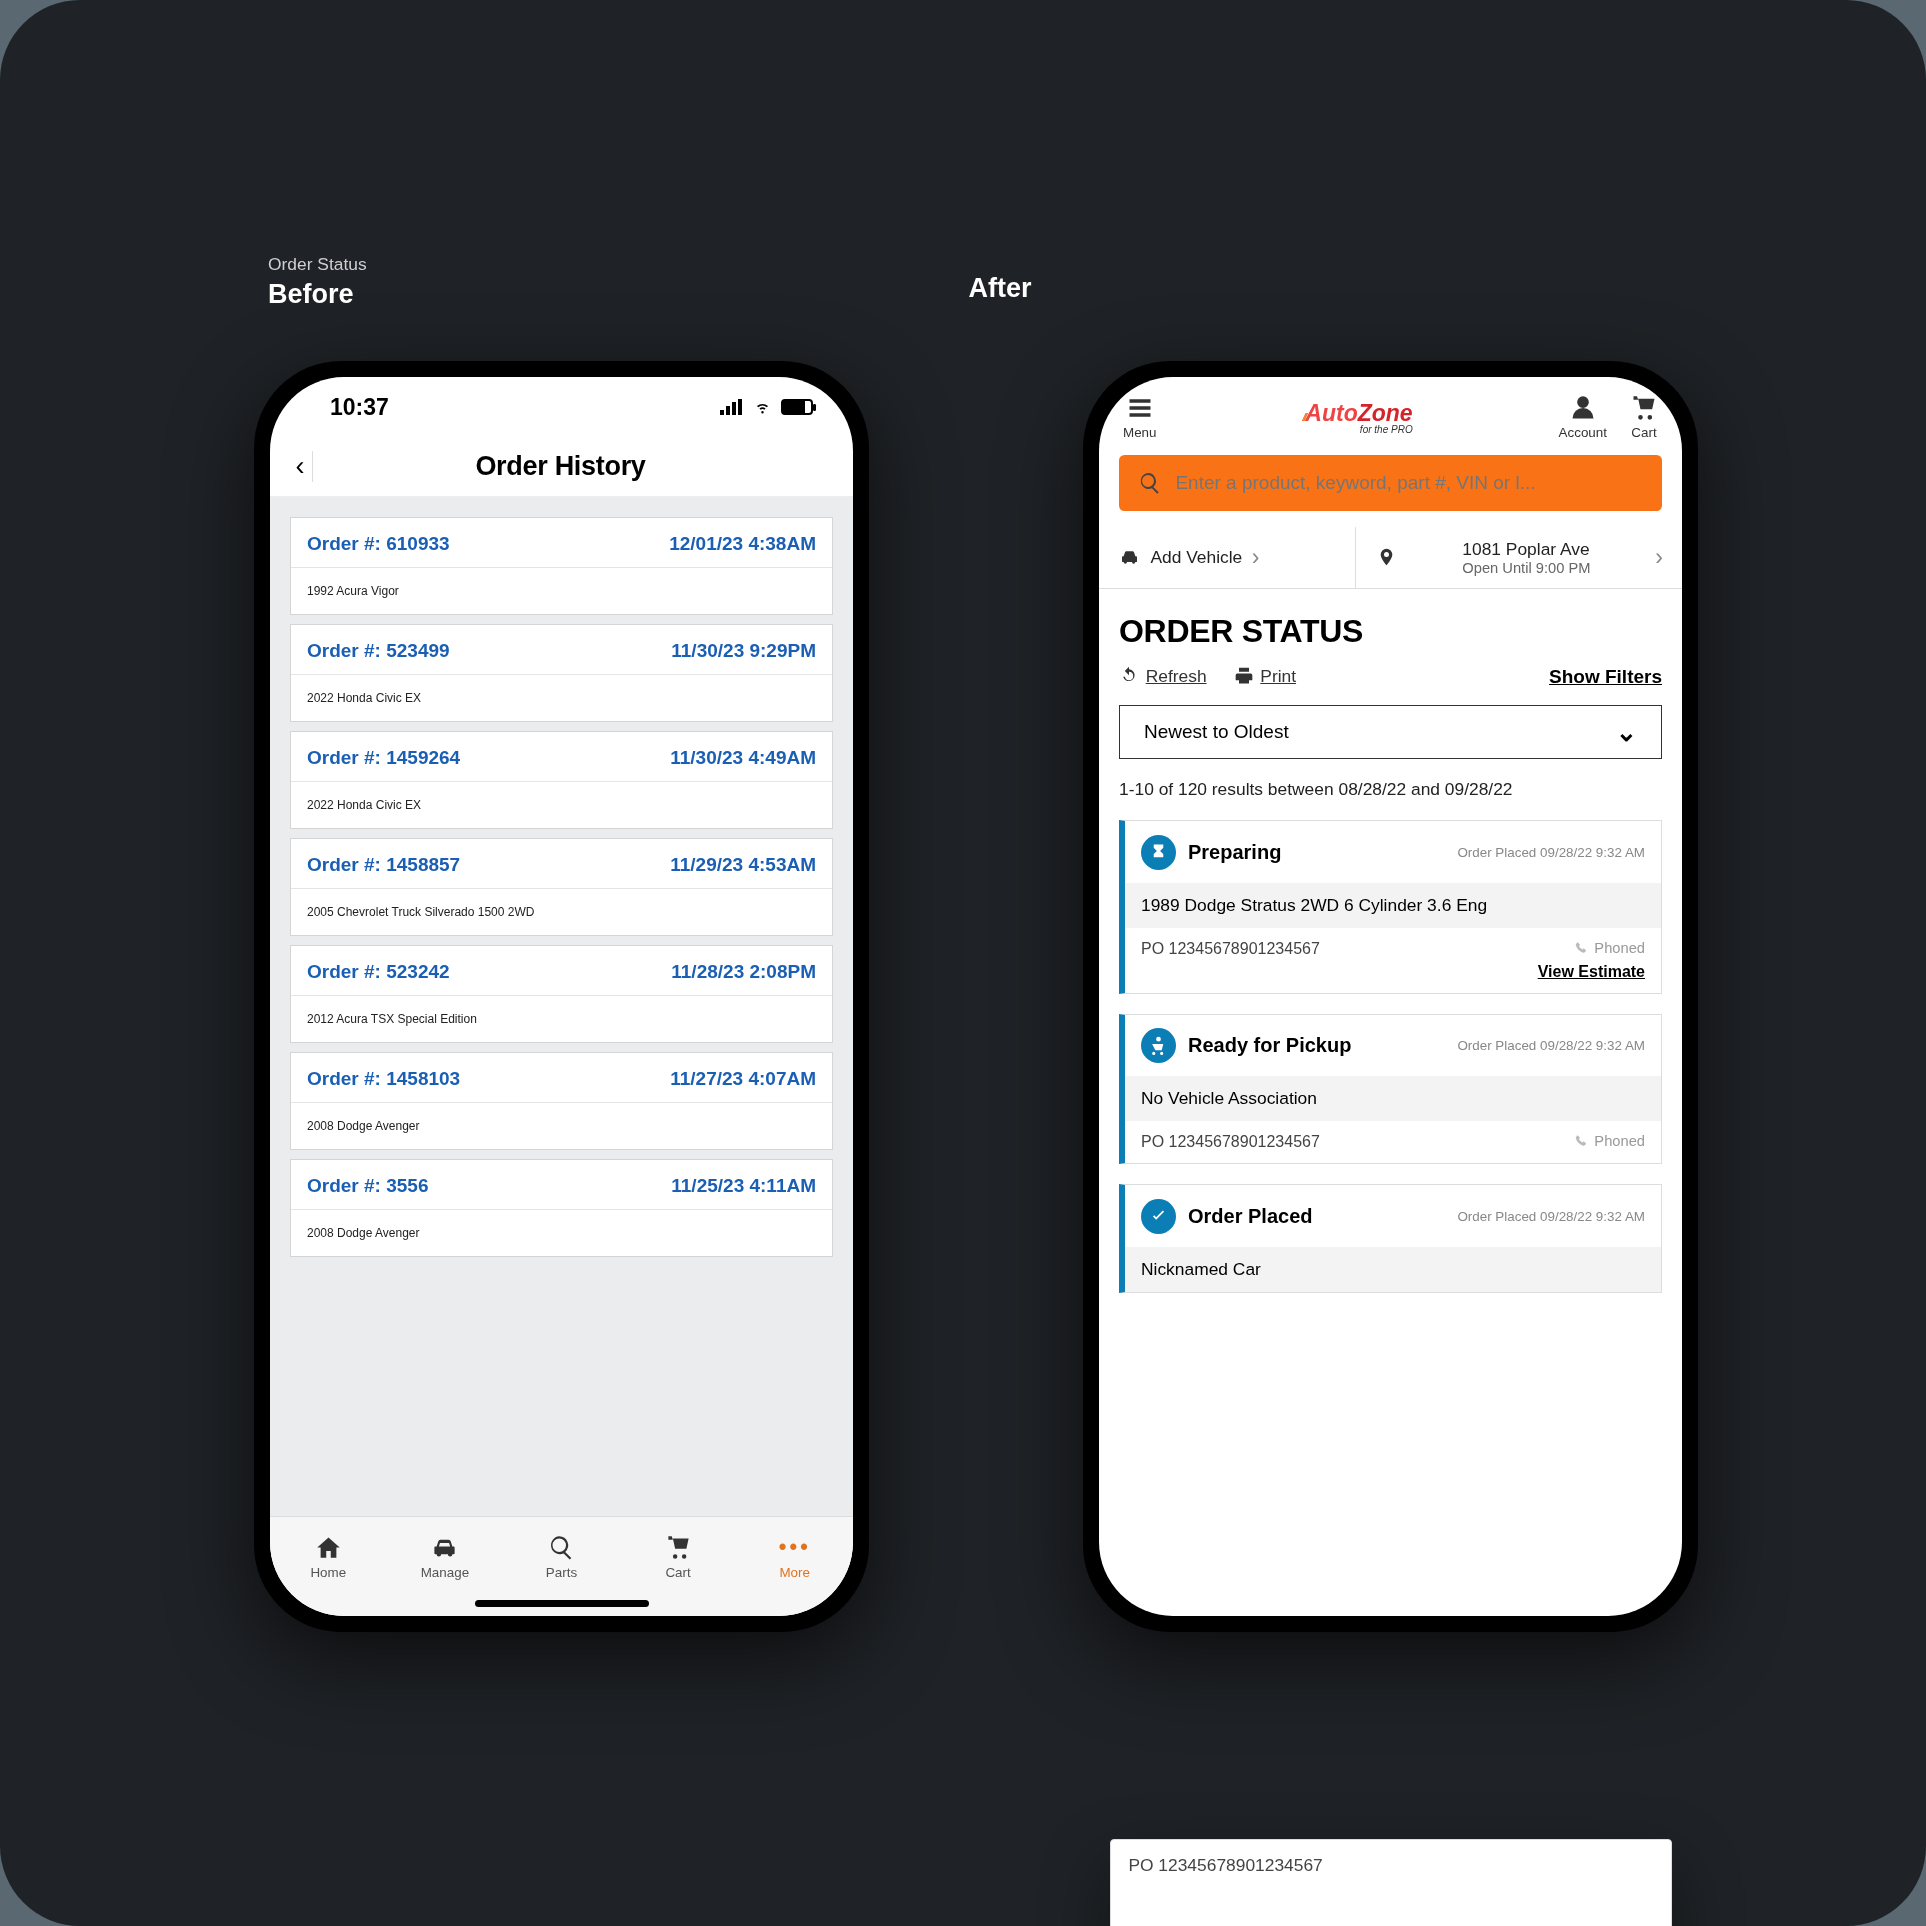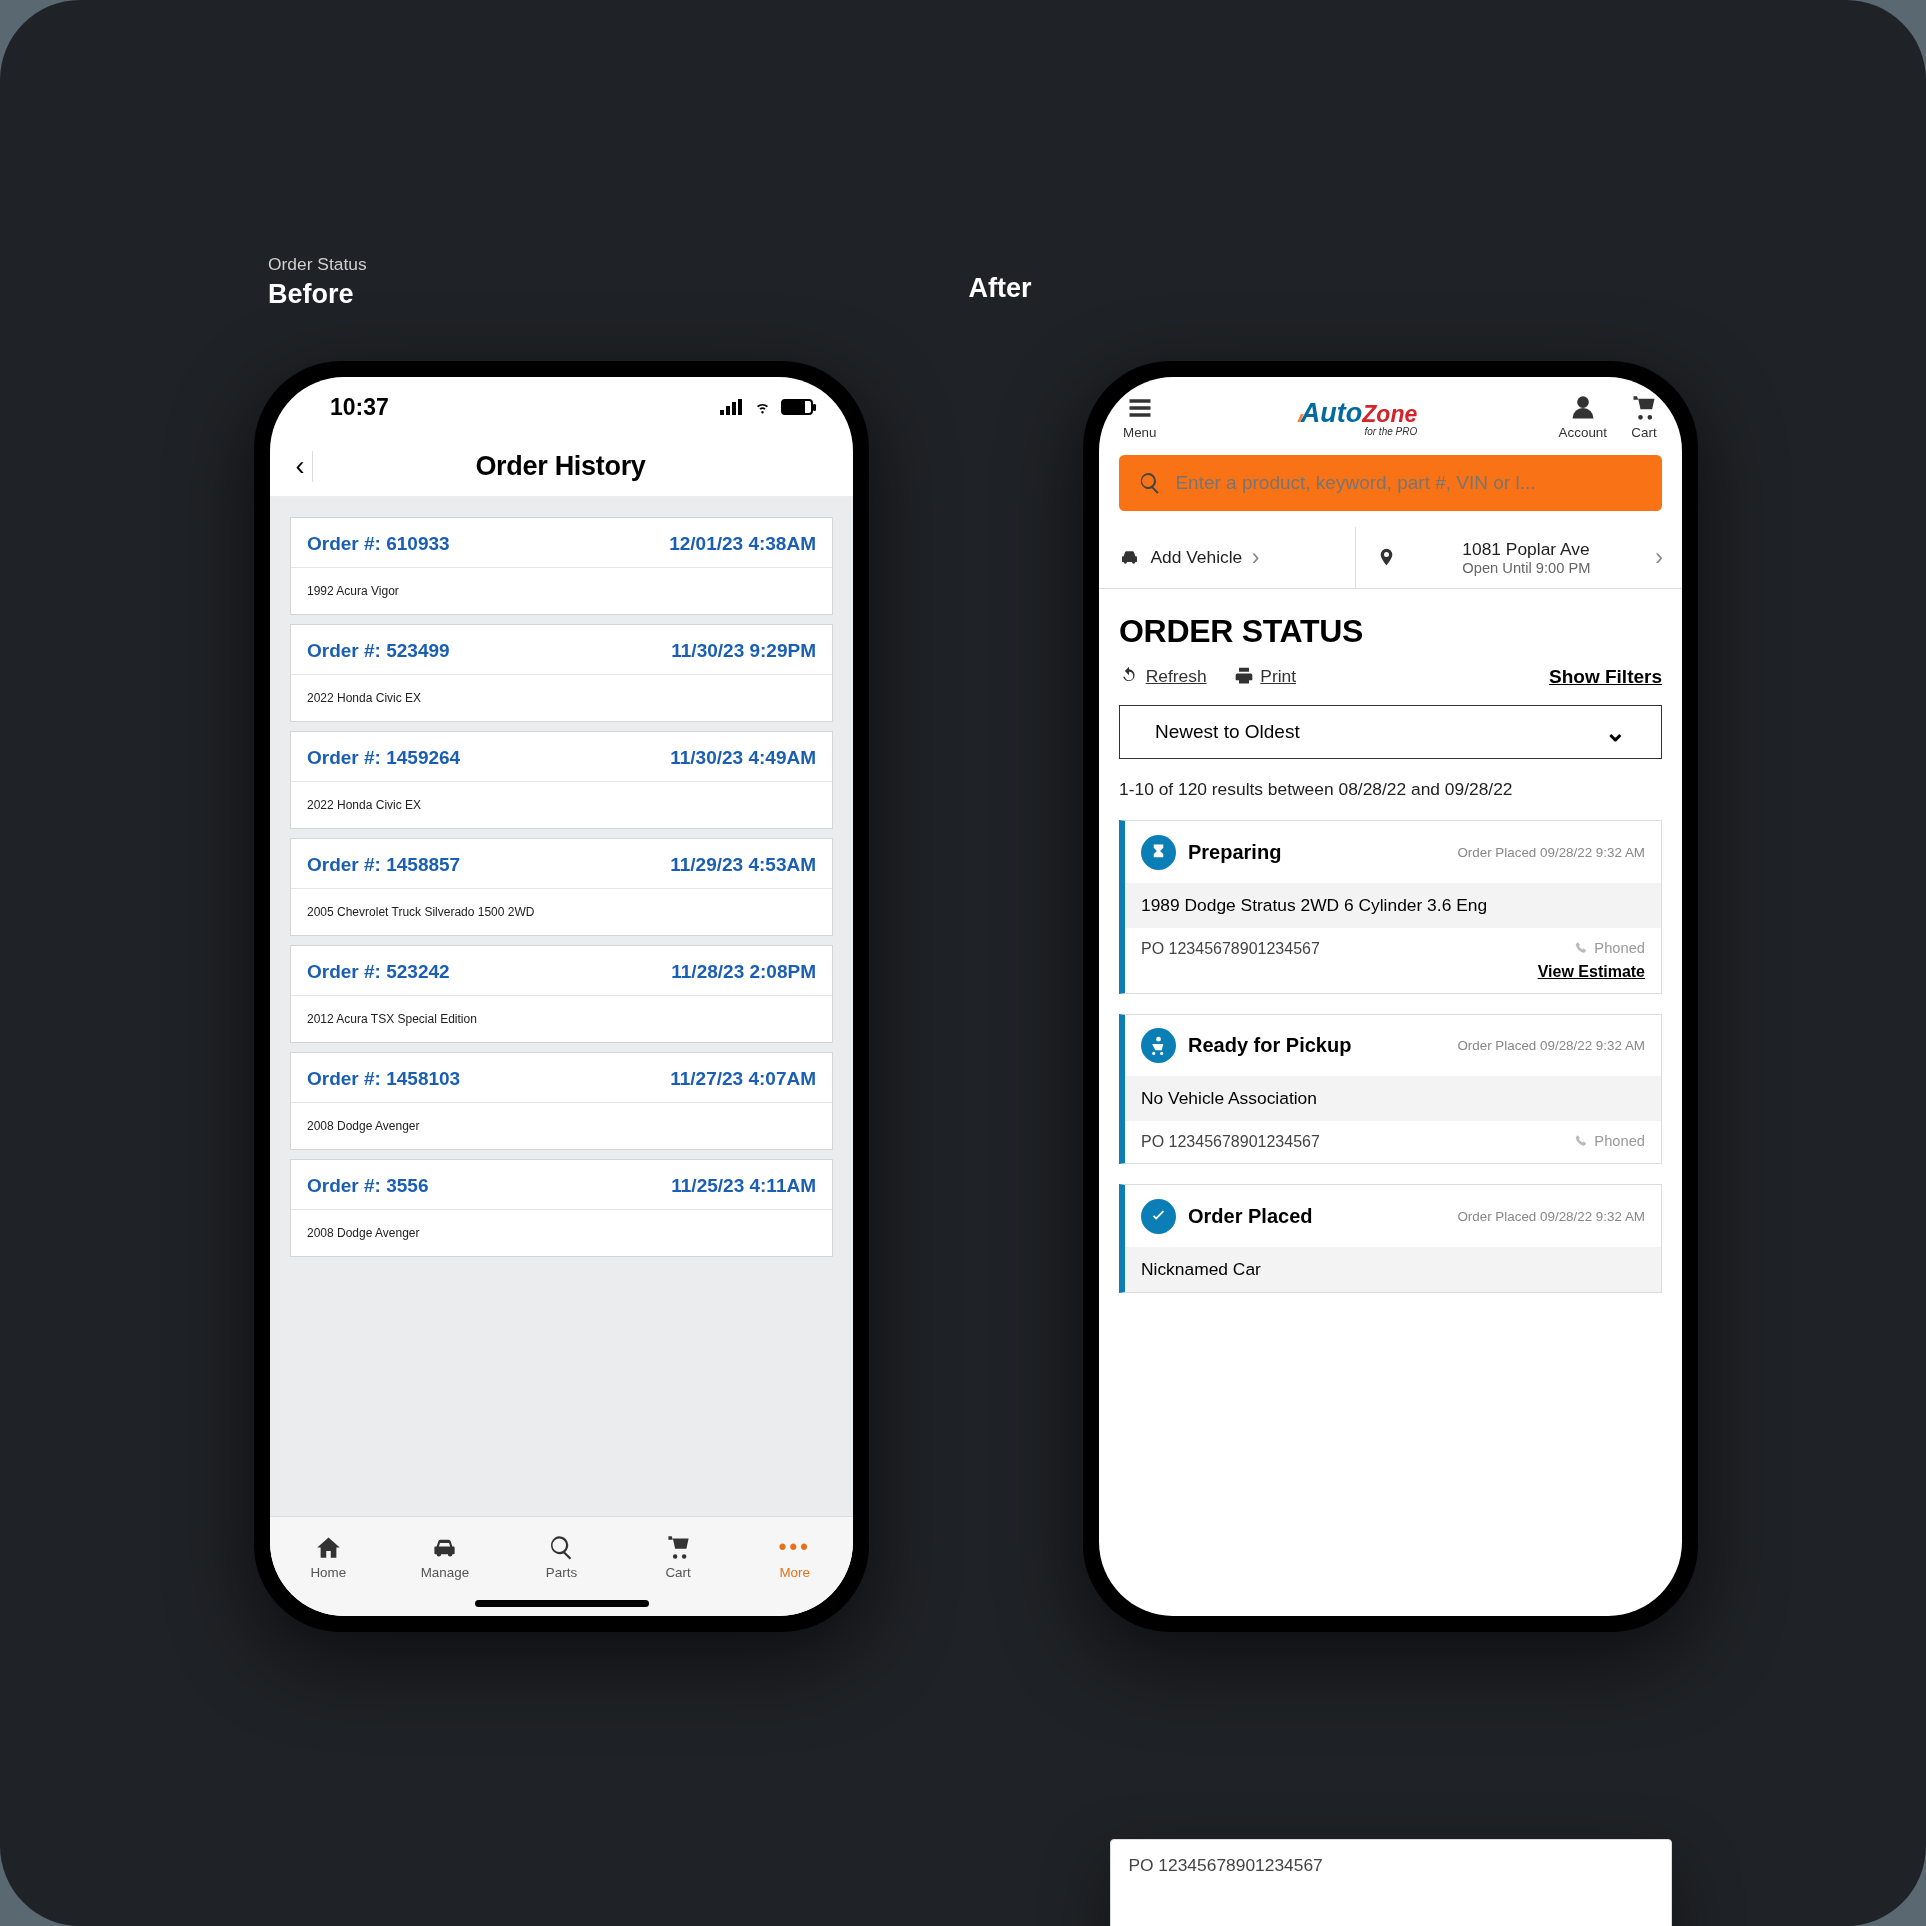--- a/index.html
+++ b/index.html
@@ -106,21 +106,21 @@
 
   
   .az-header {
     display:flex; align-items:center; justify-content:space-between;
     padding: 17.4px 24px 14.7px;
   }
   .menu-btn, .acct-btn, .cart-btn { display:flex; flex-direction:column; align-items:center; font-size:13.4px; color:#333; gap:2.7px;}
   .menu-btn svg, .acct-btn svg, .cart-btn svg { width:28px; height:28px; }
   .az-logo { font-family: "Arial Black", Arial, sans-serif; }
   .az-logo .bars { color:#f26100; letter-spacing:-2px; font-style:italic;}
-  .az-logo .auto { color:#0369a1; font-style:italic; font-weight:900; font-size:27px;}
+  .az-logo .auto { color:#ef4444; font-style:italic; font-weight:900; font-size:23px;}
   .az-logo .zone { color:#d5232a; font-style:italic; font-weight:900; font-size:23px;}
   .az-logo .sub { font-size:10px; color:#333; font-style:italic; display:block; text-align:right; margin-top:-2.7px;}
   .az-header .right-icons { display:flex; gap:23px;}
 
   .searchbar { margin:0 20px; background:#f97316; border-radius:5.4px; height:56px; display:flex; align-items:center; padding:0 19px; gap:13.4px; color:#666; font-size:19px;}
   .searchbar svg{width:24px;height:24px;}
   .searchbar input { border:none; background:transparent; flex:1; font-size:19px; color:#333; outline:none;}
 
   .location-row { display:flex; align-items:stretch; border-bottom:0.7px solid #ddd; margin-top:16px;}
   .loc-left, .loc-right { display:flex; align-items:center; gap:9.4px; padding:12px 19px; }
@@ -132,21 +132,21 @@
   .chev { font-size:23px; color:#888;}
   .car-icon, .pin-icon { width:23px; height:20px; }
 
   .page-title { font-family:"Arial Black",Arial,sans-serif; font-size:32px; font-weight:900; padding:24px 20px 16px; letter-spacing:-0.3px;}
   .action-row { display:flex; align-items:center; justify-content:space-between; padding:0 20px 17.4px;}
   .action-row .left-actions { display:flex; gap:27px; align-items:center; font-size:17.4px; text-decoration:underline; color:#333;}
   .action-row .left-actions span{display:flex;gap:6.7px;}
   .action-row .left-actions svg{width:20px;height:20px;}
   .show-filters { font-size:19px; font-weight:700; text-decoration:underline; }
 
-  .sort-select { margin:0 20px; border:1.3px solid #333; height:54px; display:flex; align-items:center; justify-content:space-between; padding:0 35px; font-size:19px;}
+  .sort-select { margin:0 20px; border:1.3px solid #333; height:54px; display:flex; align-items:center; justify-content:space-between; padding:0 24px; font-size:19px;}
   .sort-select .caret { font-size:25.4px; font-weight:900;}
   .results-count { padding:20px; font-size:17.4px; color:#222;}
 
   .status-card {
     margin:0 20px 20px;
     border:0.7px solid #ddd;
     border-left:6.7px solid #0b7fb5;
     background:#fff;
   }
   .sc-head { display:flex; align-items:center; justify-content:space-between; padding:13.4px 16px;}

